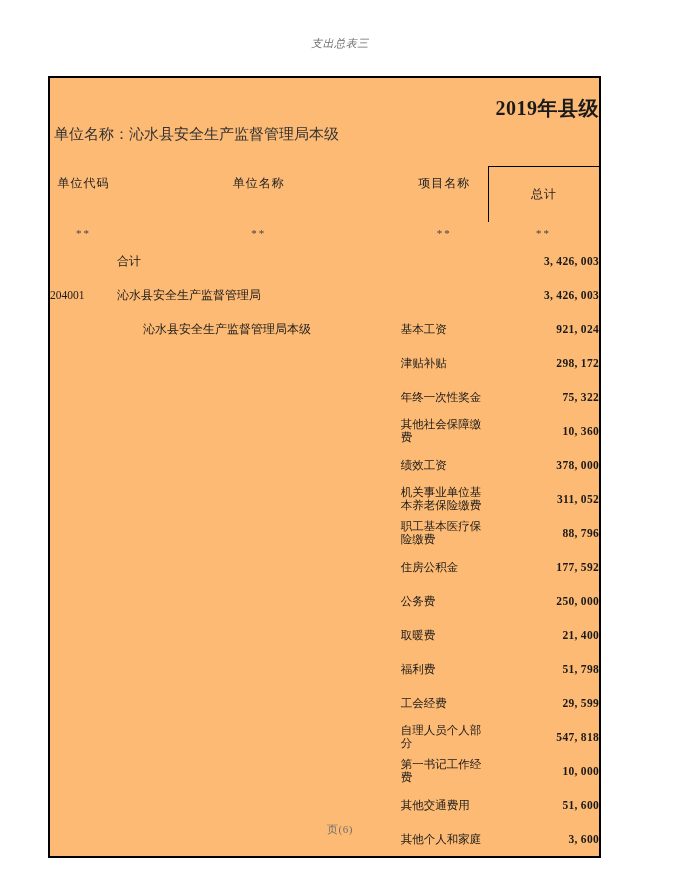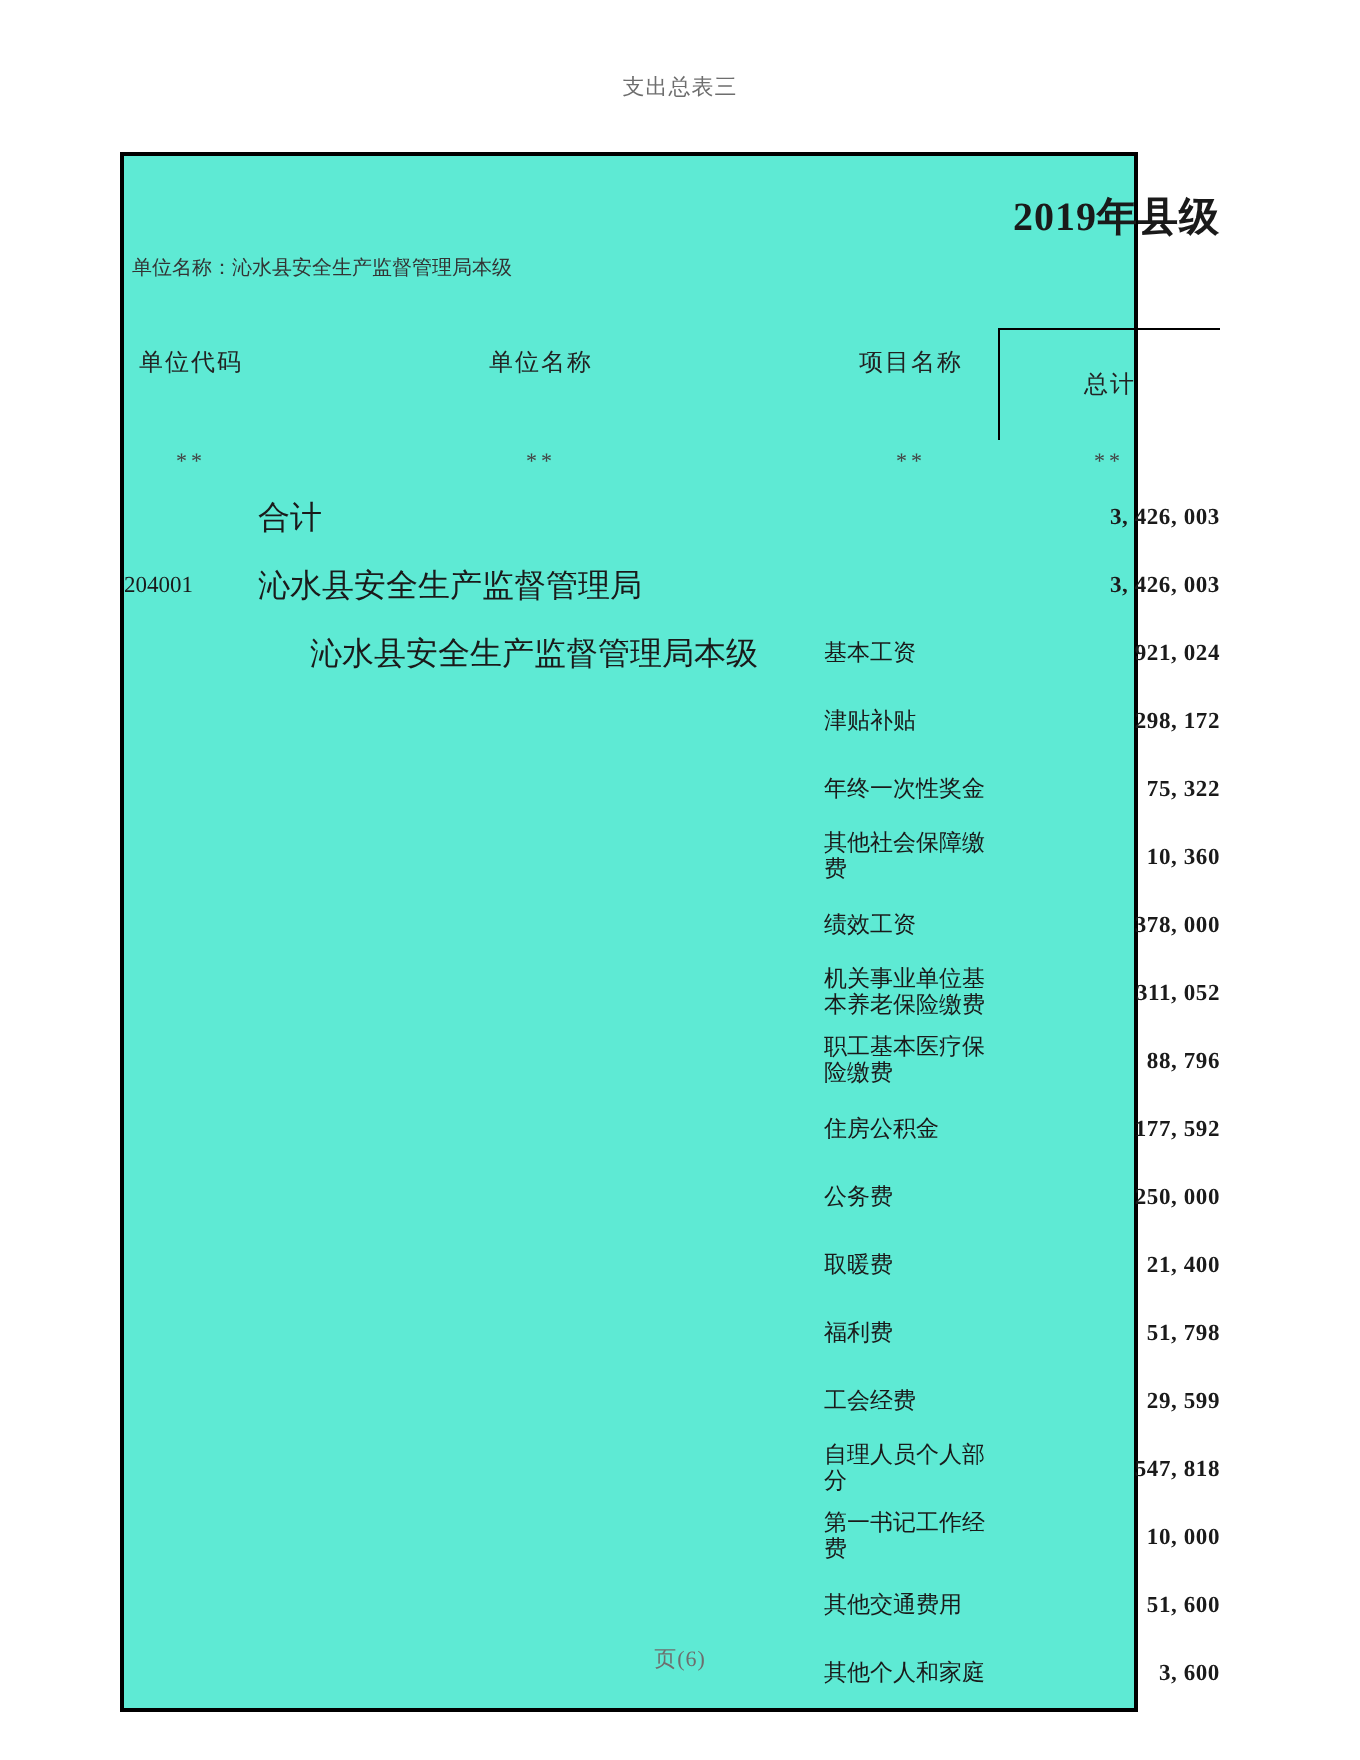--- a/index.html
+++ b/index.html
@@ -19,46 +19,47 @@
   
   .page-header {
     position: absolute;
     top: 36px;
     left: 0;
     width: 680px;
     text-align: center;
     font-size: 11px;
     color: #6e6e6e;
     letter-spacing: 0.5px;
+    font-style: italic;
   }
 
   
   .page-footer {
     position: absolute;
     top: 822px;
     left: 0;
     width: 680px;
     text-align: center;
     font-size: 11px;
     color: #6e6e6e;
     letter-spacing: 0.5px;
   }
 
   
   .sheet {
     position: absolute;
-    left: 60px;
+    left: 48px;
     top: 76px;
-    width: 509px;
+    width: 553px;
     border-top: 2.5px solid #000;
     border-left: 2.5px solid #000;
     border-right: 2.5px solid #000;
     border-bottom: 2.5px solid #000;
     box-sizing: border-box;
-    background: #5eead4;
+    background: #fdba74;
   }
 
   table.grid {
     border-collapse: collapse;
     table-layout: fixed;
     width: 100%;
     font-size: 11.5px;
     color: #1a1a1a;
   }
   table.grid td {
@@ -90,21 +91,21 @@
     text-align: right;
     white-space: nowrap;
     padding-right: 0;
     letter-spacing: 0.5px;
     overflow: hidden;
   }
 
   
   .unitband td { height: 17px; }
   .unit-name {
-    font-size: 10px;
+    font-size: 15px;
     padding-left: 4px;
     white-space: nowrap;
     color: #333;
   }
 
   
   .hdrow td {
     height: 78px;
     text-align: center;
     font-size: 12px;
@@ -145,21 +146,21 @@
 
   .cell-code {
     text-align: left;
     padding-left: 4px;
     font-size: 11.5px;
     color: #1a1a1a;
   }
   .cell-unit {
     text-align: left;
     padding-left: 5px;
-    font-size: 16px;
+    font-size: 12px;
     color: #1a1a1a;
   }
   .cell-unit.indent { padding-left: 26px; }
   .cell-item {
     text-align: left;
     padding-left: 5px;
     padding-right: 2px;
     font-size: 11.5px;
     line-height: 13px;
     color: #1a1a1a;

